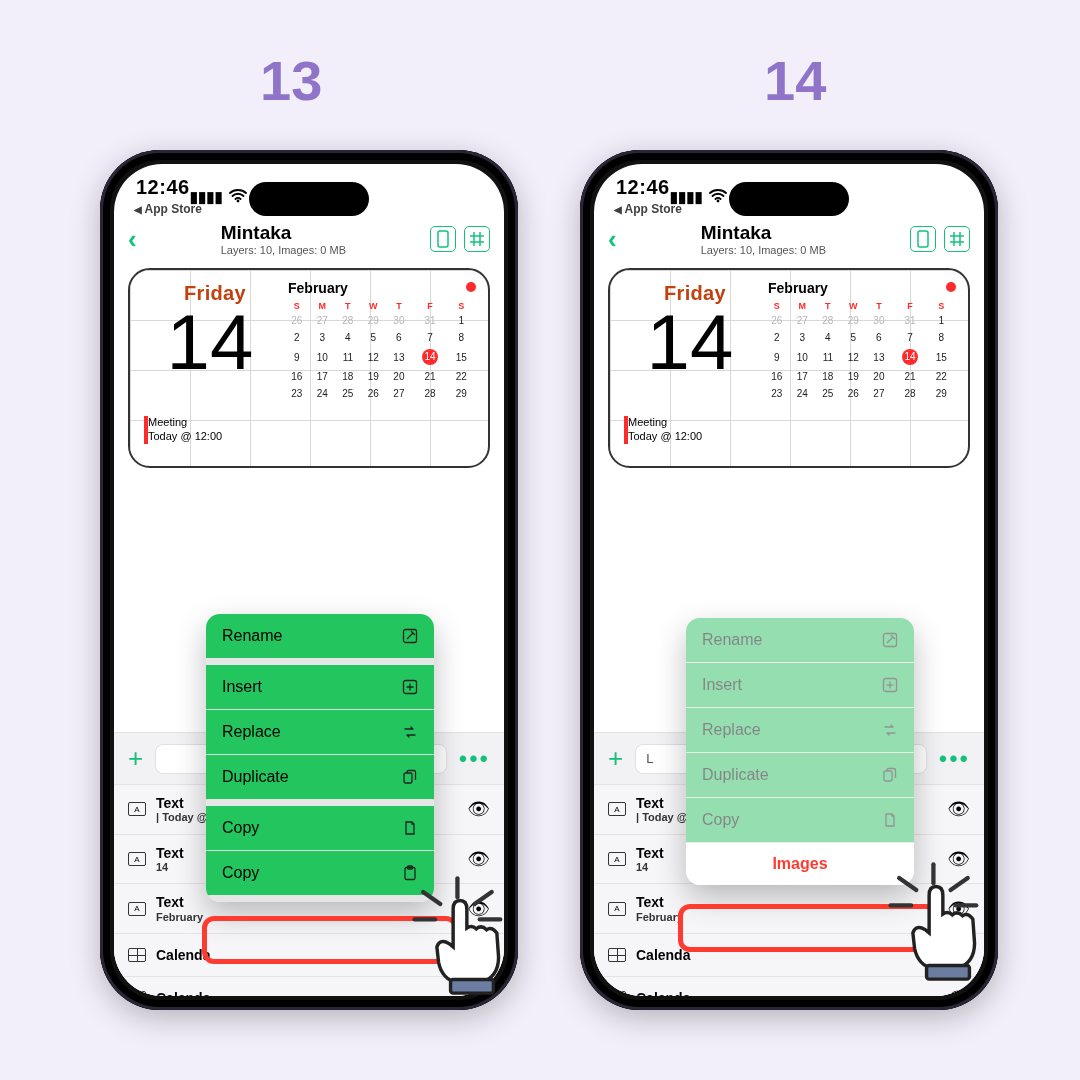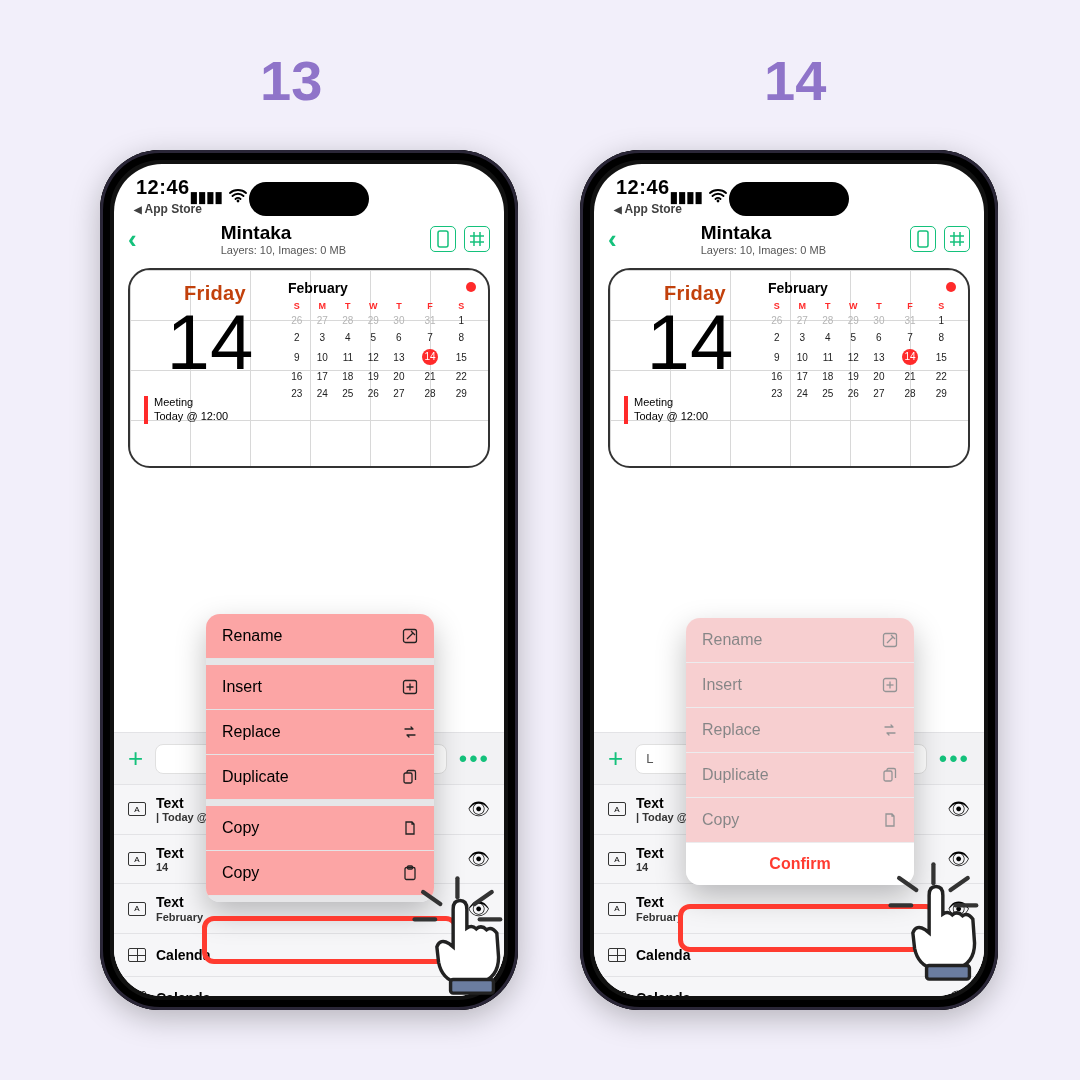--- a/index.html
+++ b/index.html
@@ -101,23 +101,23 @@
       linear-gradient(90deg, #c8c8c8 1px, transparent 1px);
     background-size: 60px 50px;
     opacity:.7;
   }
   .widget .day-left {
     position:absolute; left:20px; top:12px; text-align:center; width:120px;
   }
   .widget .day-left .dow { color:#c2410c; font-weight:700; font-size:20px; letter-spacing:.3px; margin-left: 10px;}
   .widget .day-left .daynum { font-size:78px; font-weight:400; line-height:1; margin-top:-2px; }
   .widget .event {
-    position:absolute; left:14px; top:126px;
+    position:absolute; left:14px; top:146px;
     border-left:4px solid #ff2a2a;
-    padding-left:6px; font-size:11px; line-height:1.25;
+    font-size:11px; line-height:1.25;
   }
   .widget .cal {
     position:absolute; right:14px; top:10px; width:190px;
     font-size:10px;
   }
   .widget .cal .mname { font-weight:700; font-size:14px; margin-bottom:4px; text-align:left; padding-left:4px;}
   .widget .cal .dot { position:absolute; right:-2px; top:2px; width:10px; height:10px; border-radius:50%; background:#ff2a2a;}
   .widget table { border-collapse:collapse; width:100%; }
   .widget th { color:#ff2a2a; font-size:9px; font-weight:700; padding:1px 0;}
   .widget td { text-align:center; font-size:10px; padding:3px 0; color:#222;}
@@ -167,21 +167,21 @@
     box-shadow: 0 12px 30px rgba(0,0,0,.25);
     overflow:hidden;
     z-index:30;
   }
   .ctx.faded .ctx-item.fade { opacity:.45; }
   .ctx-item {
     display:flex; align-items:center; justify-content:space-between;
     padding:13px 16px;
     font-size:16px;
     border-bottom:1px solid #e4e4e6;
-    background:#fca5a5;
+    background:#22c55e;
   }
   .ctx-sep { height:6px; background:#e6e6e8; border:none; }
   .ctx-item:last-child { border-bottom:none; }
   .ctx-item .chev { margin-right:8px; font-size:14px; font-weight:700;}
   .ctx-item.expanded { background:#fff; font-weight:600; }
   .ctx-item.confirm { color:#ff3b30; background:#fff; font-weight:600; justify-content:center; padding:12px 16px;}
   .ctx-ico { font-size:15px; color:#222; }
   .ctx-ico svg { width:16px; height:16px; display:block; }
 
   
@@ -646,21 +646,21 @@
       <div class="ctx-item fade">
         <span>Copy</span>
         <span class="ctx-ico">
             <svg viewBox="0 0 16 16">
               <path d="M4 2 H10 L12 4 V14 H4 Z" fill="none" stroke="#222" stroke-width="1.3"></path>
               <path d="M10 2 V4 H12" fill="none" stroke="#222" stroke-width="1.3"></path>
             </svg>
           </span>
       </div>
       <div class="ctx-item confirm">
-        <span>Confirm</span>
+        <span>Images</span>
       </div>
     </div>
 
     <div class="hl" style="left:84px; top:740px; width:260px; height:48px;"></div>
   </div>
 
   <div class="pointer" style="left:302px; top:704px;">
     <svg viewBox="0 0 140 150">
       <g class="burst">
           <line x1="60" y1="12" x2="60" y2="34"></line>

